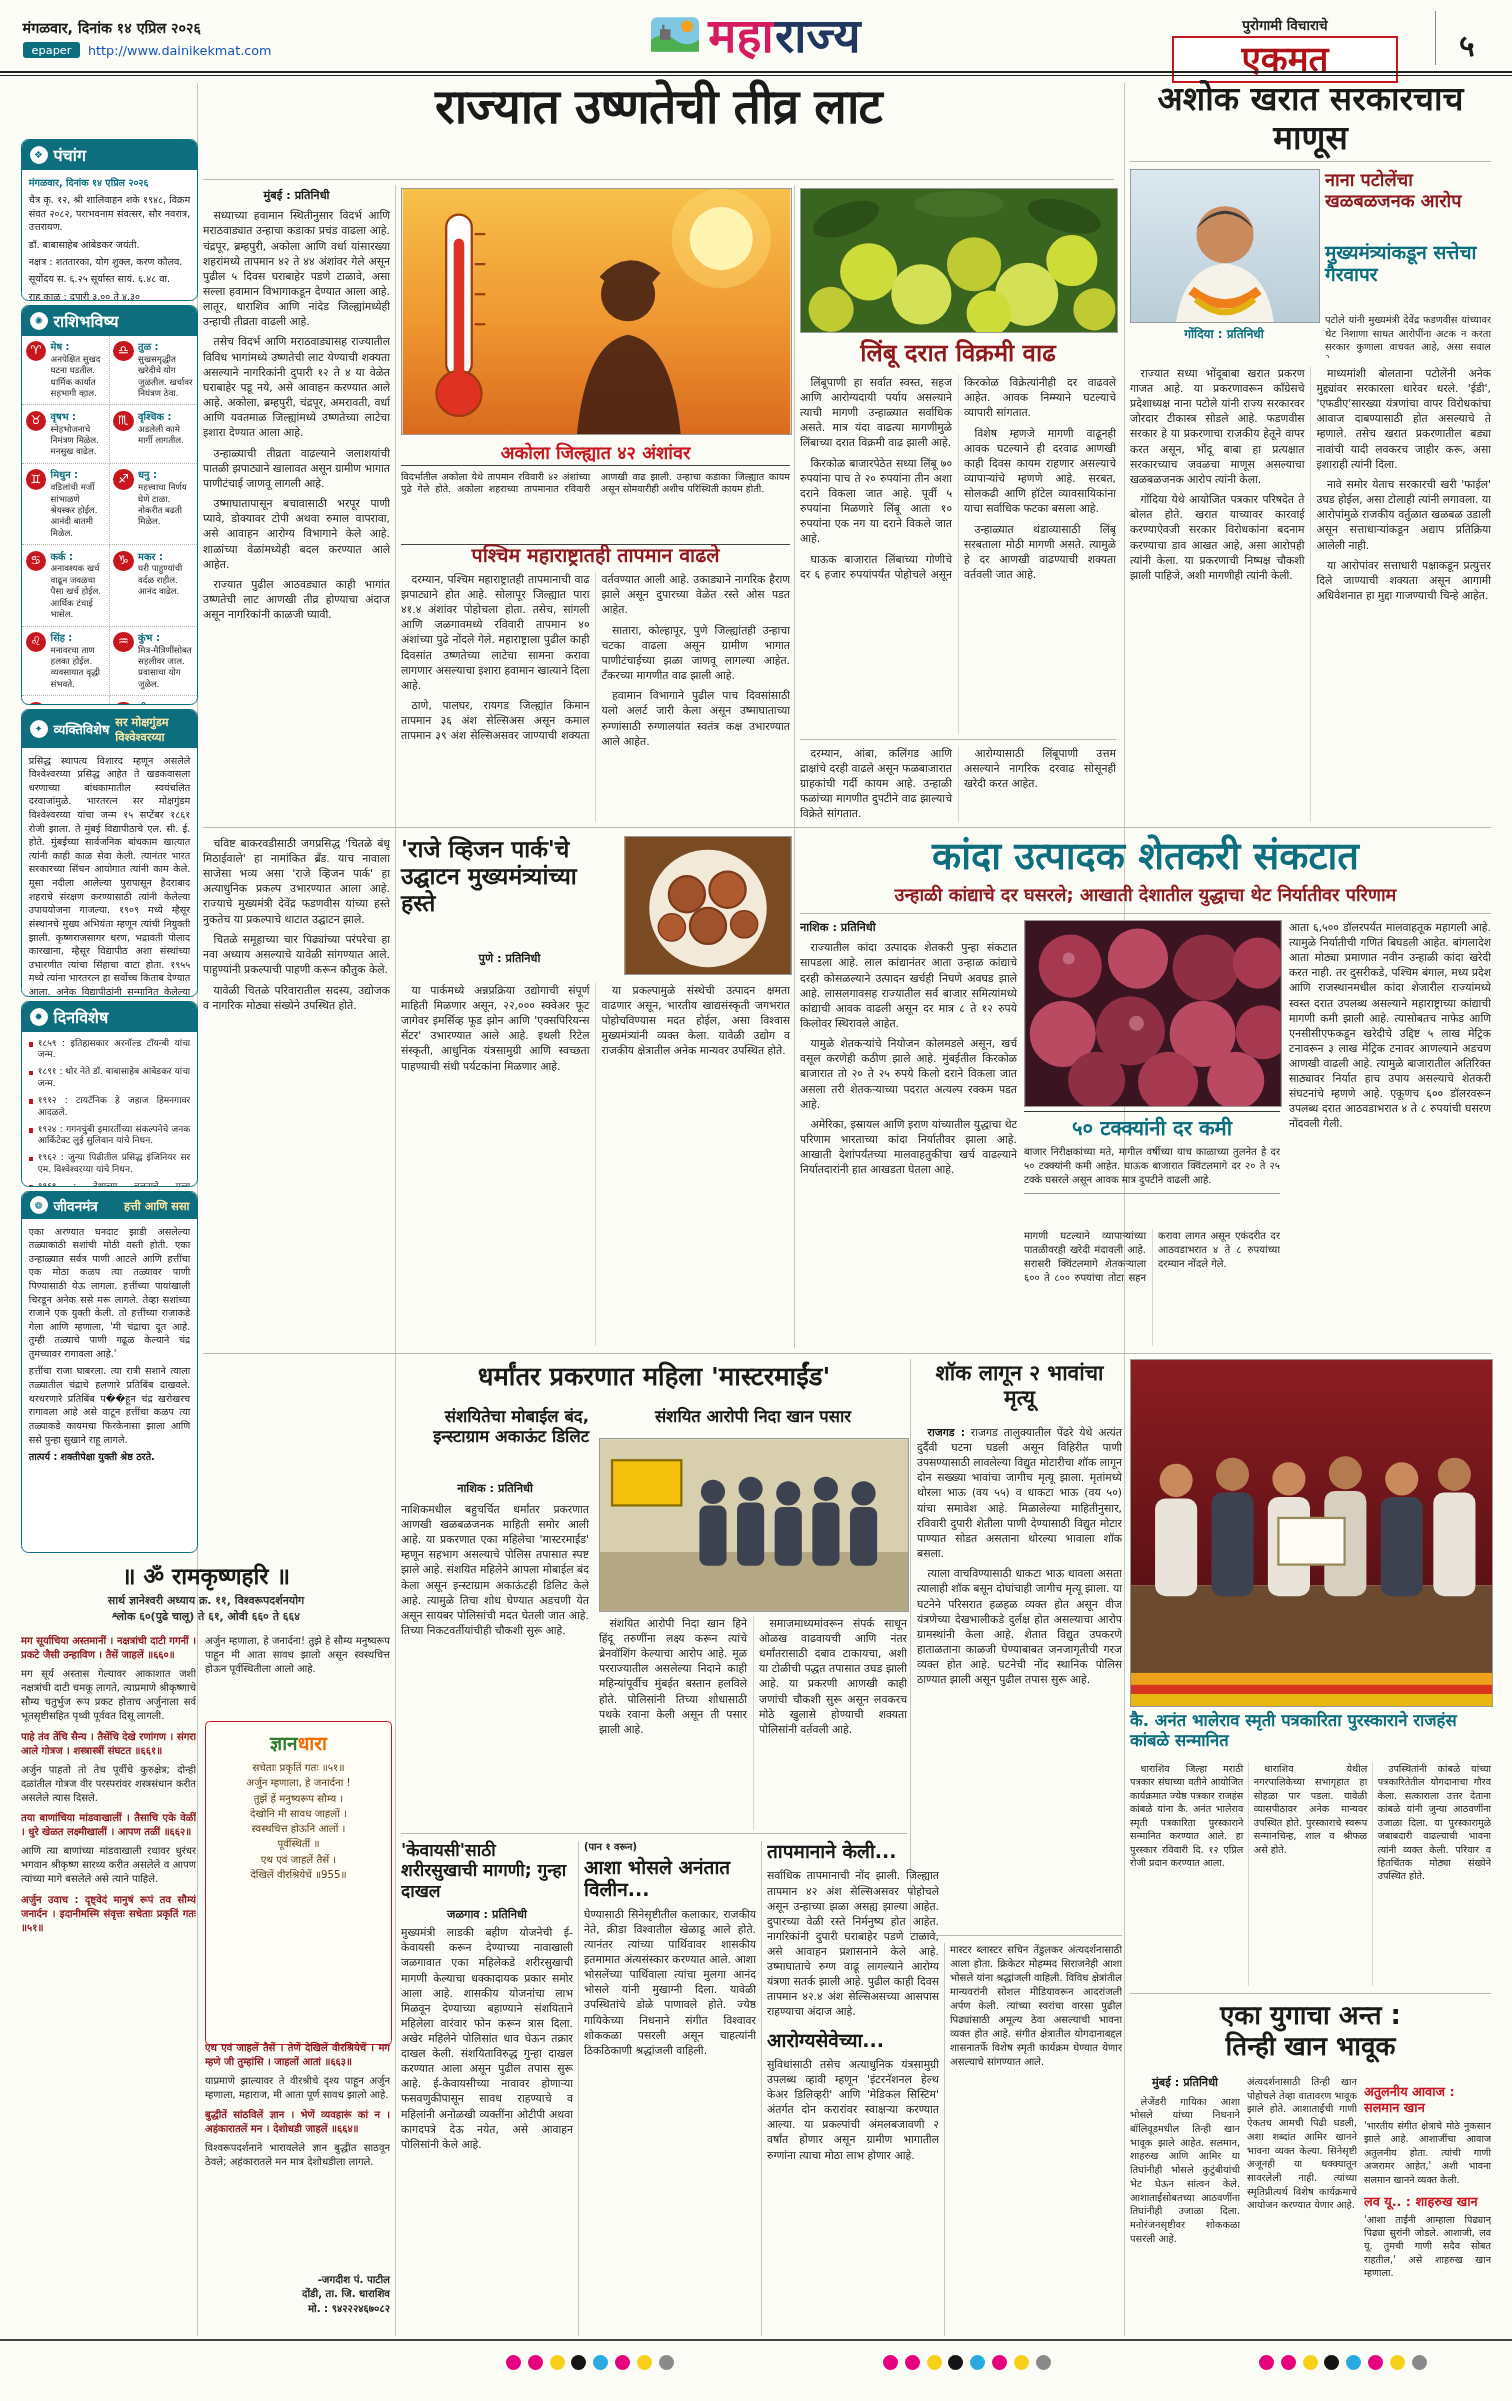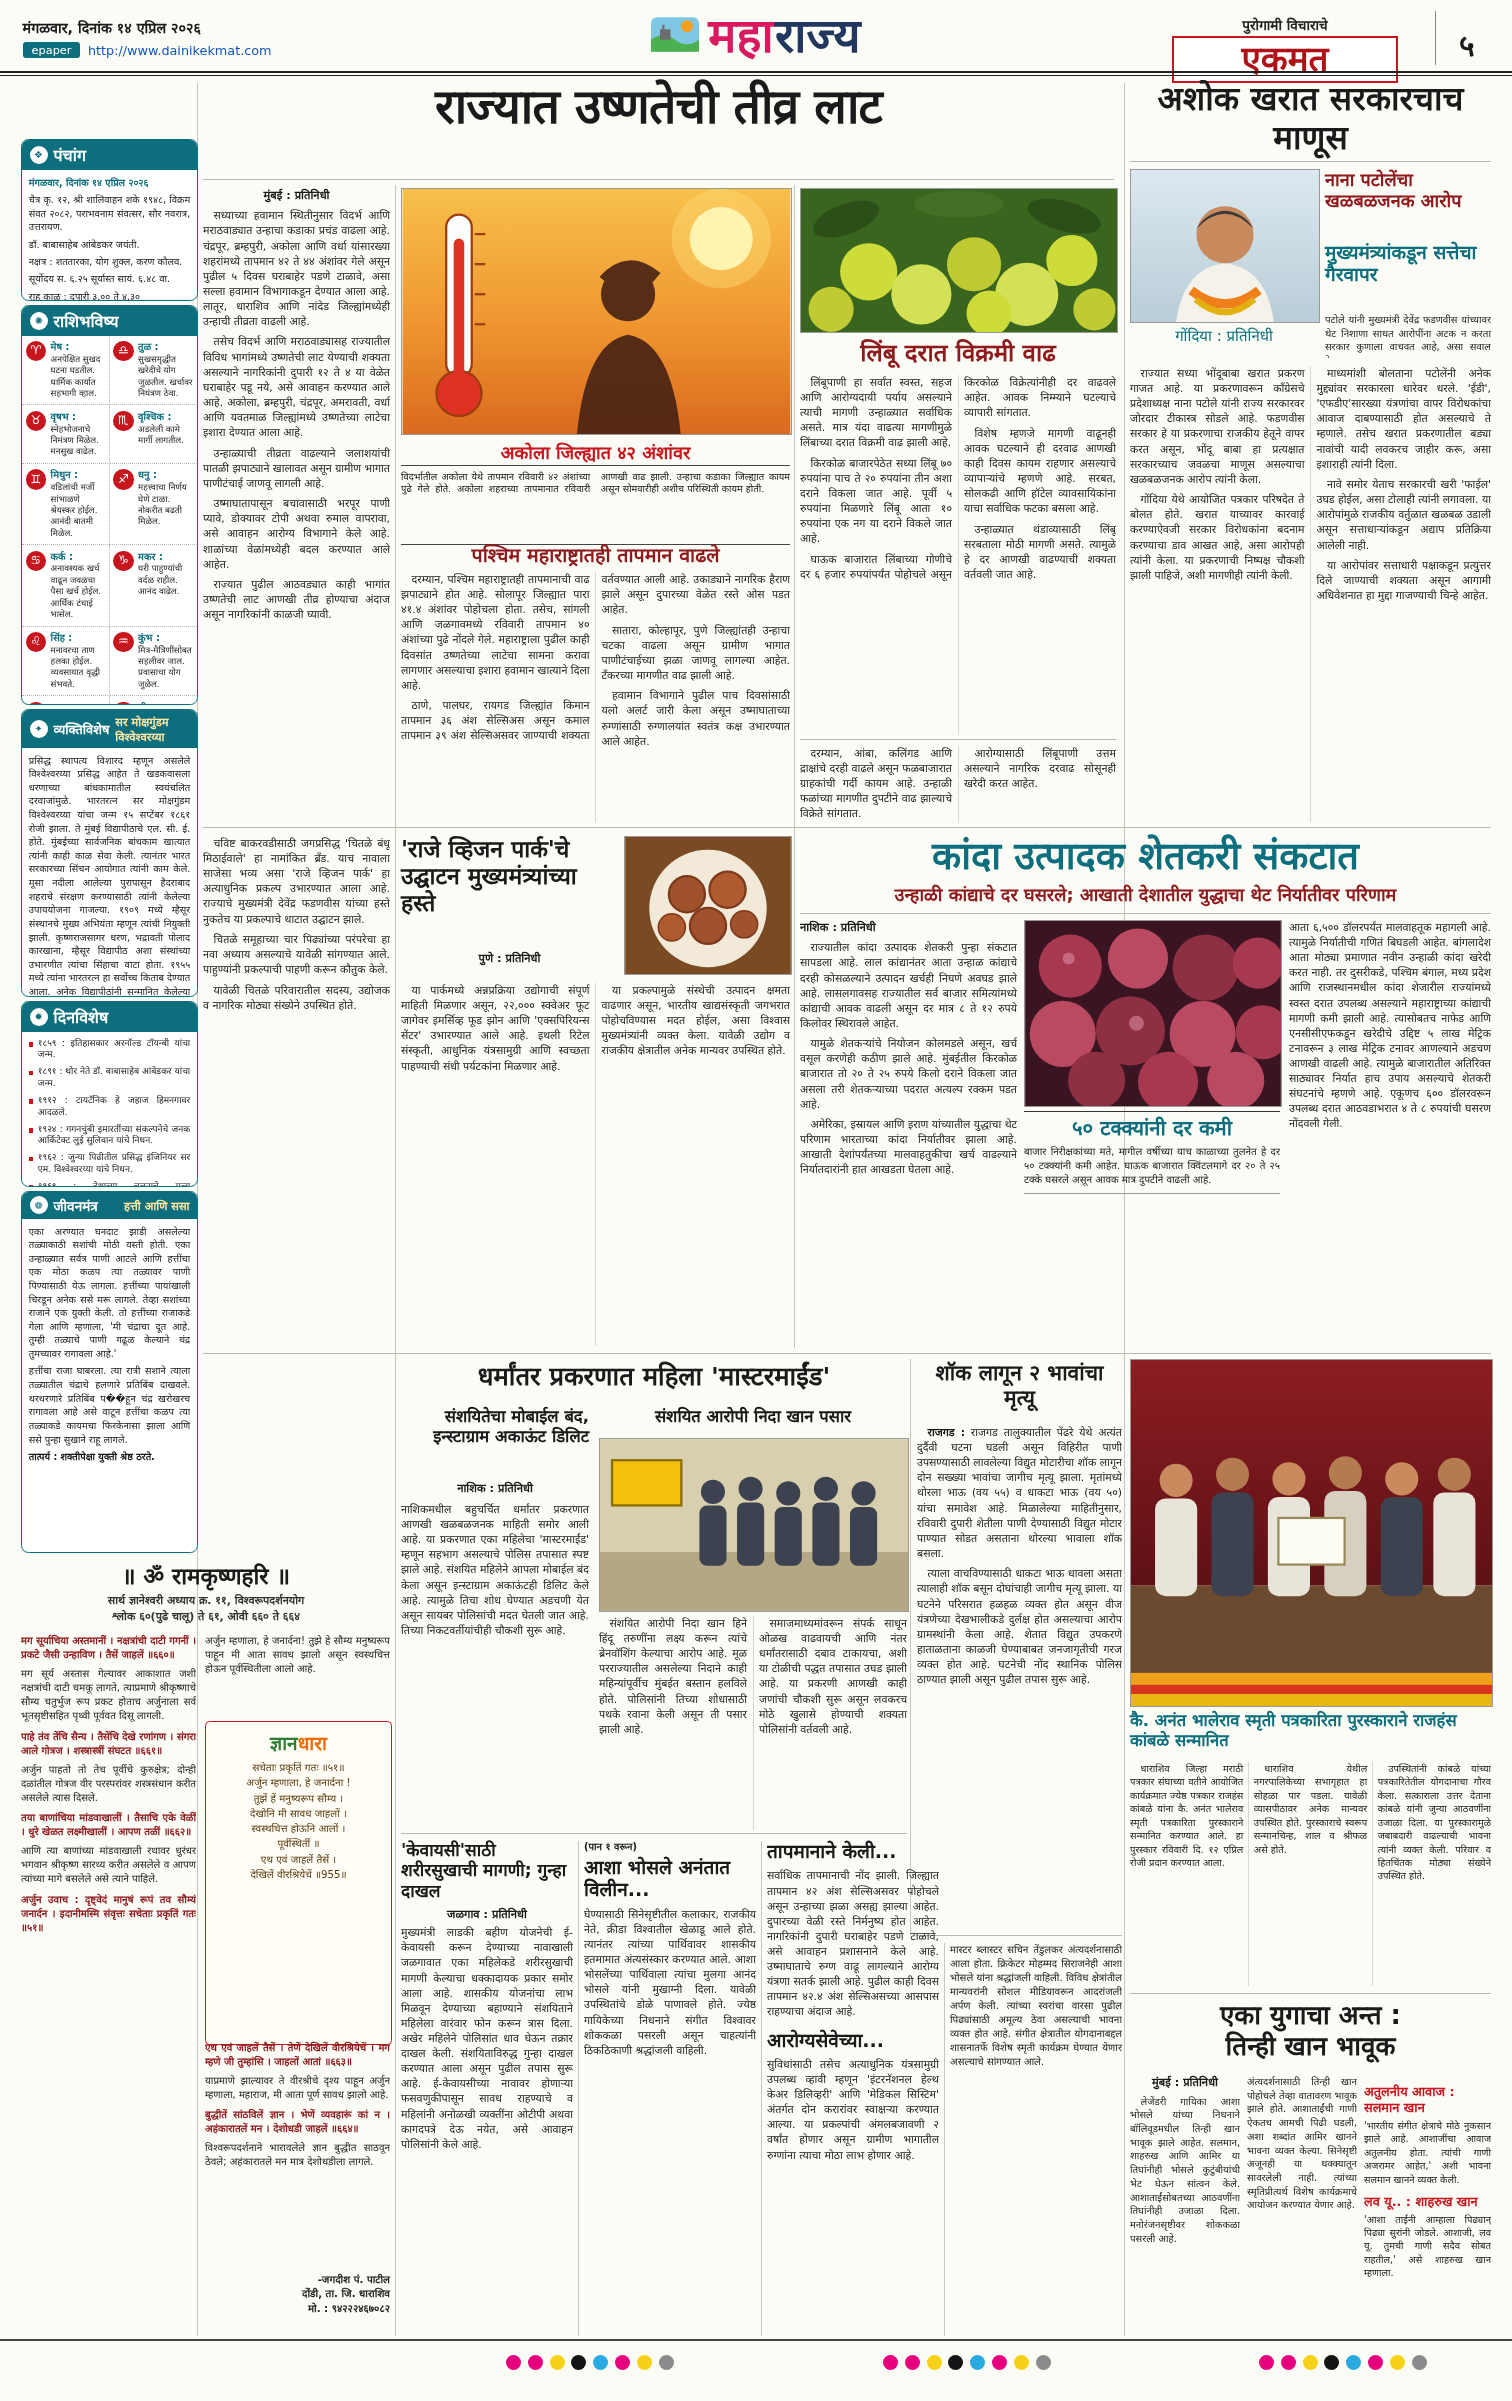--- a/index.html
+++ b/index.html
@@ -48,21 +48,21 @@
   .maroon{color:#8e1a1d;}
   
   .lead-h{font-size:48px;font-weight:800;line-height:1.05;text-align:center;letter-spacing:-0.8px;}
   .lead-sub{font-size:22px;font-weight:bold;color:#8e1a1d;text-align:center;}
   .h2{font-weight:800;line-height:1.18;}
   .cap-head{font-size:18px;font-weight:800;color:#c8161e;text-align:center;}
   .capbox{border-top:1.5px solid #444;border-bottom:1.5px solid #444;font-size:9.5px;line-height:1.35;
           text-align:justify;padding:4.5px 0;column-count:2;column-gap:10.5px;}
   .photo{position:absolute;overflow:hidden;border:0.8px solid #999;}
   .photo svg{display:block;}
-  .pcap{font-size:15px;font-weight:normal;color:#0d6e7d;}
+  .pcap{font-size:12px;font-weight:bold;color:#0d6e7d;}
   .qlabel{color:#c8161e;font-weight:800;font-size:12.8px;line-height:1.25;margin:9px 0 3px;}
   
   .ram-h{font-size:22.6px;font-weight:800;text-align:center;}
   .ram-intro{font-size:11px;font-weight:bold;text-align:center;color:#333;}
   .verse{color:#8e1a1d;font-weight:bold;margin:0 0 4.5px;text-align:justify;}
   .prose{margin:0 0 6px;text-align:justify;}
   .gyan-box{position:absolute;border:1.9px solid #c8161e;border-radius:4.5px;background:#fffdf6;
             padding:7.5px 9px;overflow:hidden;}
   .gyan-title{text-align:center;font-size:19px;font-weight:800;margin-bottom:4.5px;}
   .gt1{color:#2e7d32;}.gt2{color:#ef6c00;}
@@ -442,20 +442,21 @@
       <circle cx="280" cy="212" r="38" fill="#b94a62"></circle>
       <circle cx="148" cy="136" r="10" fill="#d98ba0" opacity="0.6"></circle>
         <circle cx="58" cy="50" r="8" fill="#d98ba0" opacity="0.6"></circle>
     </svg>
   </div>
 
   <div class="abs" style="left:1024px;top:1111px;width:256px;border-top:1.5px solid #333;border-bottom:0.8px solid #999;">
     <div class="h2 teal" style="font-size:20.3px;text-align:center;padding:4.5px 0 1.5px;">५० टक्क्यांनी दर कमी</div>
     <div class="bt" style="font-size:10px;padding:3px 0 6px;">बाजार निरीक्षकांच्या मते, मागील वर्षीच्या याच काळाच्या तुलनेत हे दर ५० टक्क्यांनी कमी आहेत. घाऊक बाजारात क्विंटलमागे दर २० ते २५ टक्के घसरले असून आवक मात्र दुपटीने वाढली आहे.</div>
   </div>
+  <div class="abs bt cols2" style="left:1024px;top:1229px;width:256px;height:117px;font-size:10px;">मागणी घटल्याने व्यापाऱ्यांच्या पातळीवरही खरेदी मंदावली आहे. सरासरी क्विंटलमागे शेतकऱ्याला ६०० ते ८०० रुपयांचा तोटा सहन करावा लागत असून एकंदरीत दर आठवडाभरात ४ ते ८ रुपयांच्या दरम्यान नोंदले गेले.</div>
 
   <div class="abs bt" style="left:1289px;top:920px;width:202px;height:426px;">आता ६,५०० डॉलरपर्यंत मालवाहतूक महागली आहे. त्यामुळे निर्यातीची गणितं बिघडली आहेत. बांगलादेश आता मोठ्या प्रमाणात नवीन उन्हाळी कांदा खरेदी करत नाही. तर दुसरीकडे, पश्चिम बंगाल, मध्य प्रदेश आणि राजस्थानमधील कांदा शेजारील राज्यांमध्ये स्वस्त दरात उपलब्ध असल्याने महाराष्ट्राच्या कांद्याची मागणी कमी झाली आहे. त्यासोबतच नाफेड आणि एनसीसीएफकडून खरेदीचे उद्दिष्ट ५ लाख मेट्रिक टनावरून ३ लाख मेट्रिक टनावर आणल्याने अडचण आणखी वाढली आहे. त्यामुळे बाजारातील अतिरिक्त साठ्यावर निर्यात हाच उपाय असल्याचे शेतकरी संघटनांचे म्हणणे आहे. एकूणच ६०० डॉलरवरून उपलब्ध दरात आठवडाभरात ४ ते ८ रुपयांची घसरण नोंदवली गेली.</div>
 
   <div class="abs h2" style="left:401px;top:1361px;width:506px;font-size:25.6px;text-align:center;">धर्मांतर प्रकरणात महिला 'मास्टरमाईंड'</div>
 
   <div class="abs h2" style="left:401px;top:1407px;width:188px;font-size:16.6px;text-align:right;">संशयितेचा मोबाईल बंद, इन्स्टाग्राम अकाऊंट डिलिट</div>
   <div class="abs dl c" style="left:401px;top:1480px;width:188px;">नाशिक : प्रतिनिधी</div>
   <div class="abs bt" style="left:401px;top:1502px;width:188px;height:328px;">नाशिकमधील बहुचर्चित धर्मांतर प्रकरणात आणखी खळबळजनक माहिती समोर आली आहे. या प्रकरणात एका महिलेचा 'मास्टरमाईंड' म्हणून सहभाग असल्याचे पोलिस तपासात स्पष्ट झाले आहे. संशयित महिलेने आपला मोबाईल बंद केला असून इन्स्टाग्राम अकाऊंटही डिलिट केले आहे. त्यामुळे तिचा शोध घेण्यात अडचणी येत असून सायबर पोलिसांची मदत घेतली जात आहे. तिच्या निकटवर्तीयांचीही चौकशी सुरू आहे.</div>
 
   <div class="abs h2" style="left:599px;top:1407px;width:308px;font-size:16.6px;text-align:center;">संशयित आरोपी निदा खान पसार</div>

